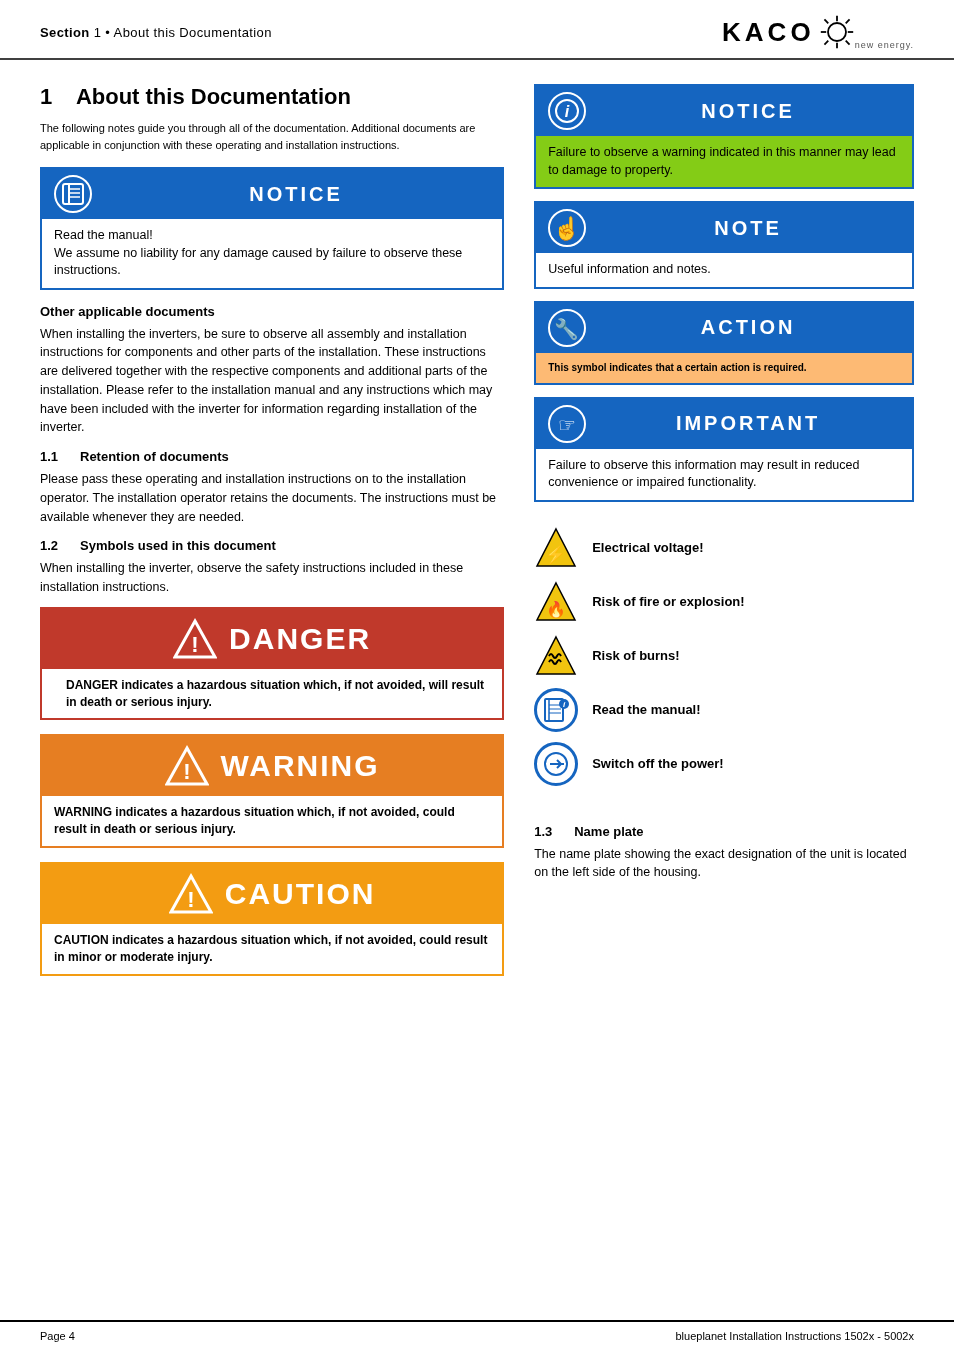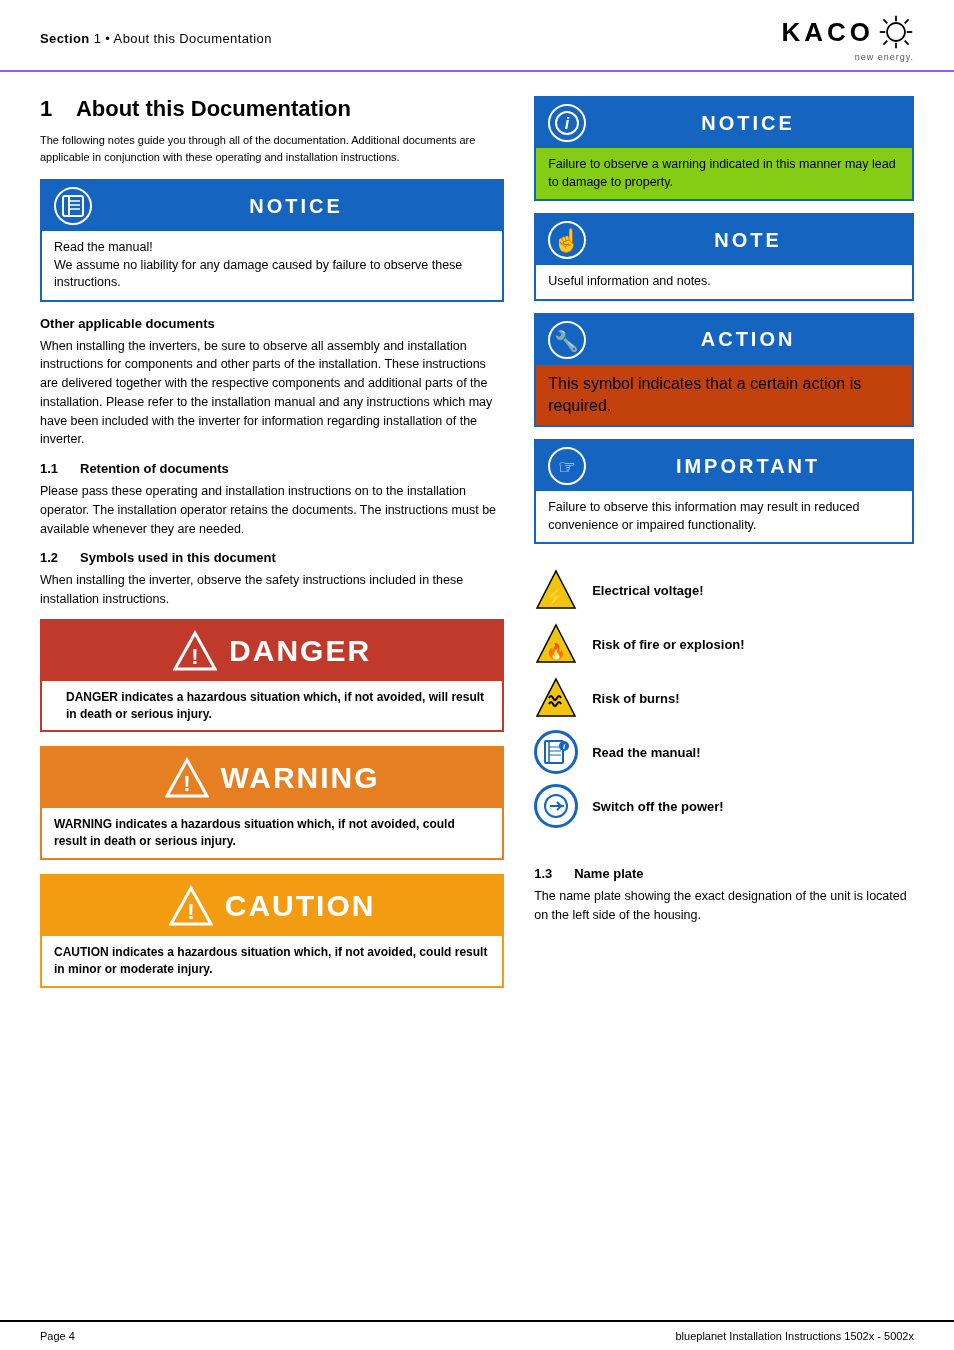--- a/index.html
+++ b/index.html
@@ -18,21 +18,21 @@
       padding: 0;
       position: relative;
     }
 
     
     .header {
       display: flex;
       justify-content: space-between;
       align-items: center;
       padding: 14px 40px 8px 40px;
-      border-bottom: 2px solid #8b5cf6;
+      border-bottom: 2px solid #404040;
     }
     .header-section-text {
       font-size: 13px;
       font-weight: normal;
       letter-spacing: 0.03em;
     }
     .header-section-text strong {
       font-weight: bold;
     }
     .kaco-letters {
@@ -47,21 +47,20 @@
     }
     .kaco-tagline {
       font-size: 9px;
       color: #555;
       letter-spacing: 1px;
       text-align: right;
       margin-top: 2px;
     }
     .kaco-logo-block {
       display: flex;
-      flex-direction: column;
       align-items: flex-end;
     }
     .kaco-top-row {
       display: flex;
       align-items: center;
       gap: 4px;
     }
 
     
     .main-content {
@@ -305,23 +304,24 @@
     }
     .action-title {
       font-size: 20px;
       font-weight: bold;
       letter-spacing: 3px;
       flex: 1;
       text-align: center;
     }
     .action-body {
       padding: 8px 12px;
-      font-size: 16px;
-      line-height: 1.4;
-      background: #c2410c;
+      font-size: 10px;
+      line-height: 1.4;
+      background: #fdba74;
+      font-weight: bold;
     }
 
     
     .important-box {
       border: 2px solid #1565c0;
     }
     .important-header {
       background: #1565c0;
       color: #fff;
       display: flex;

